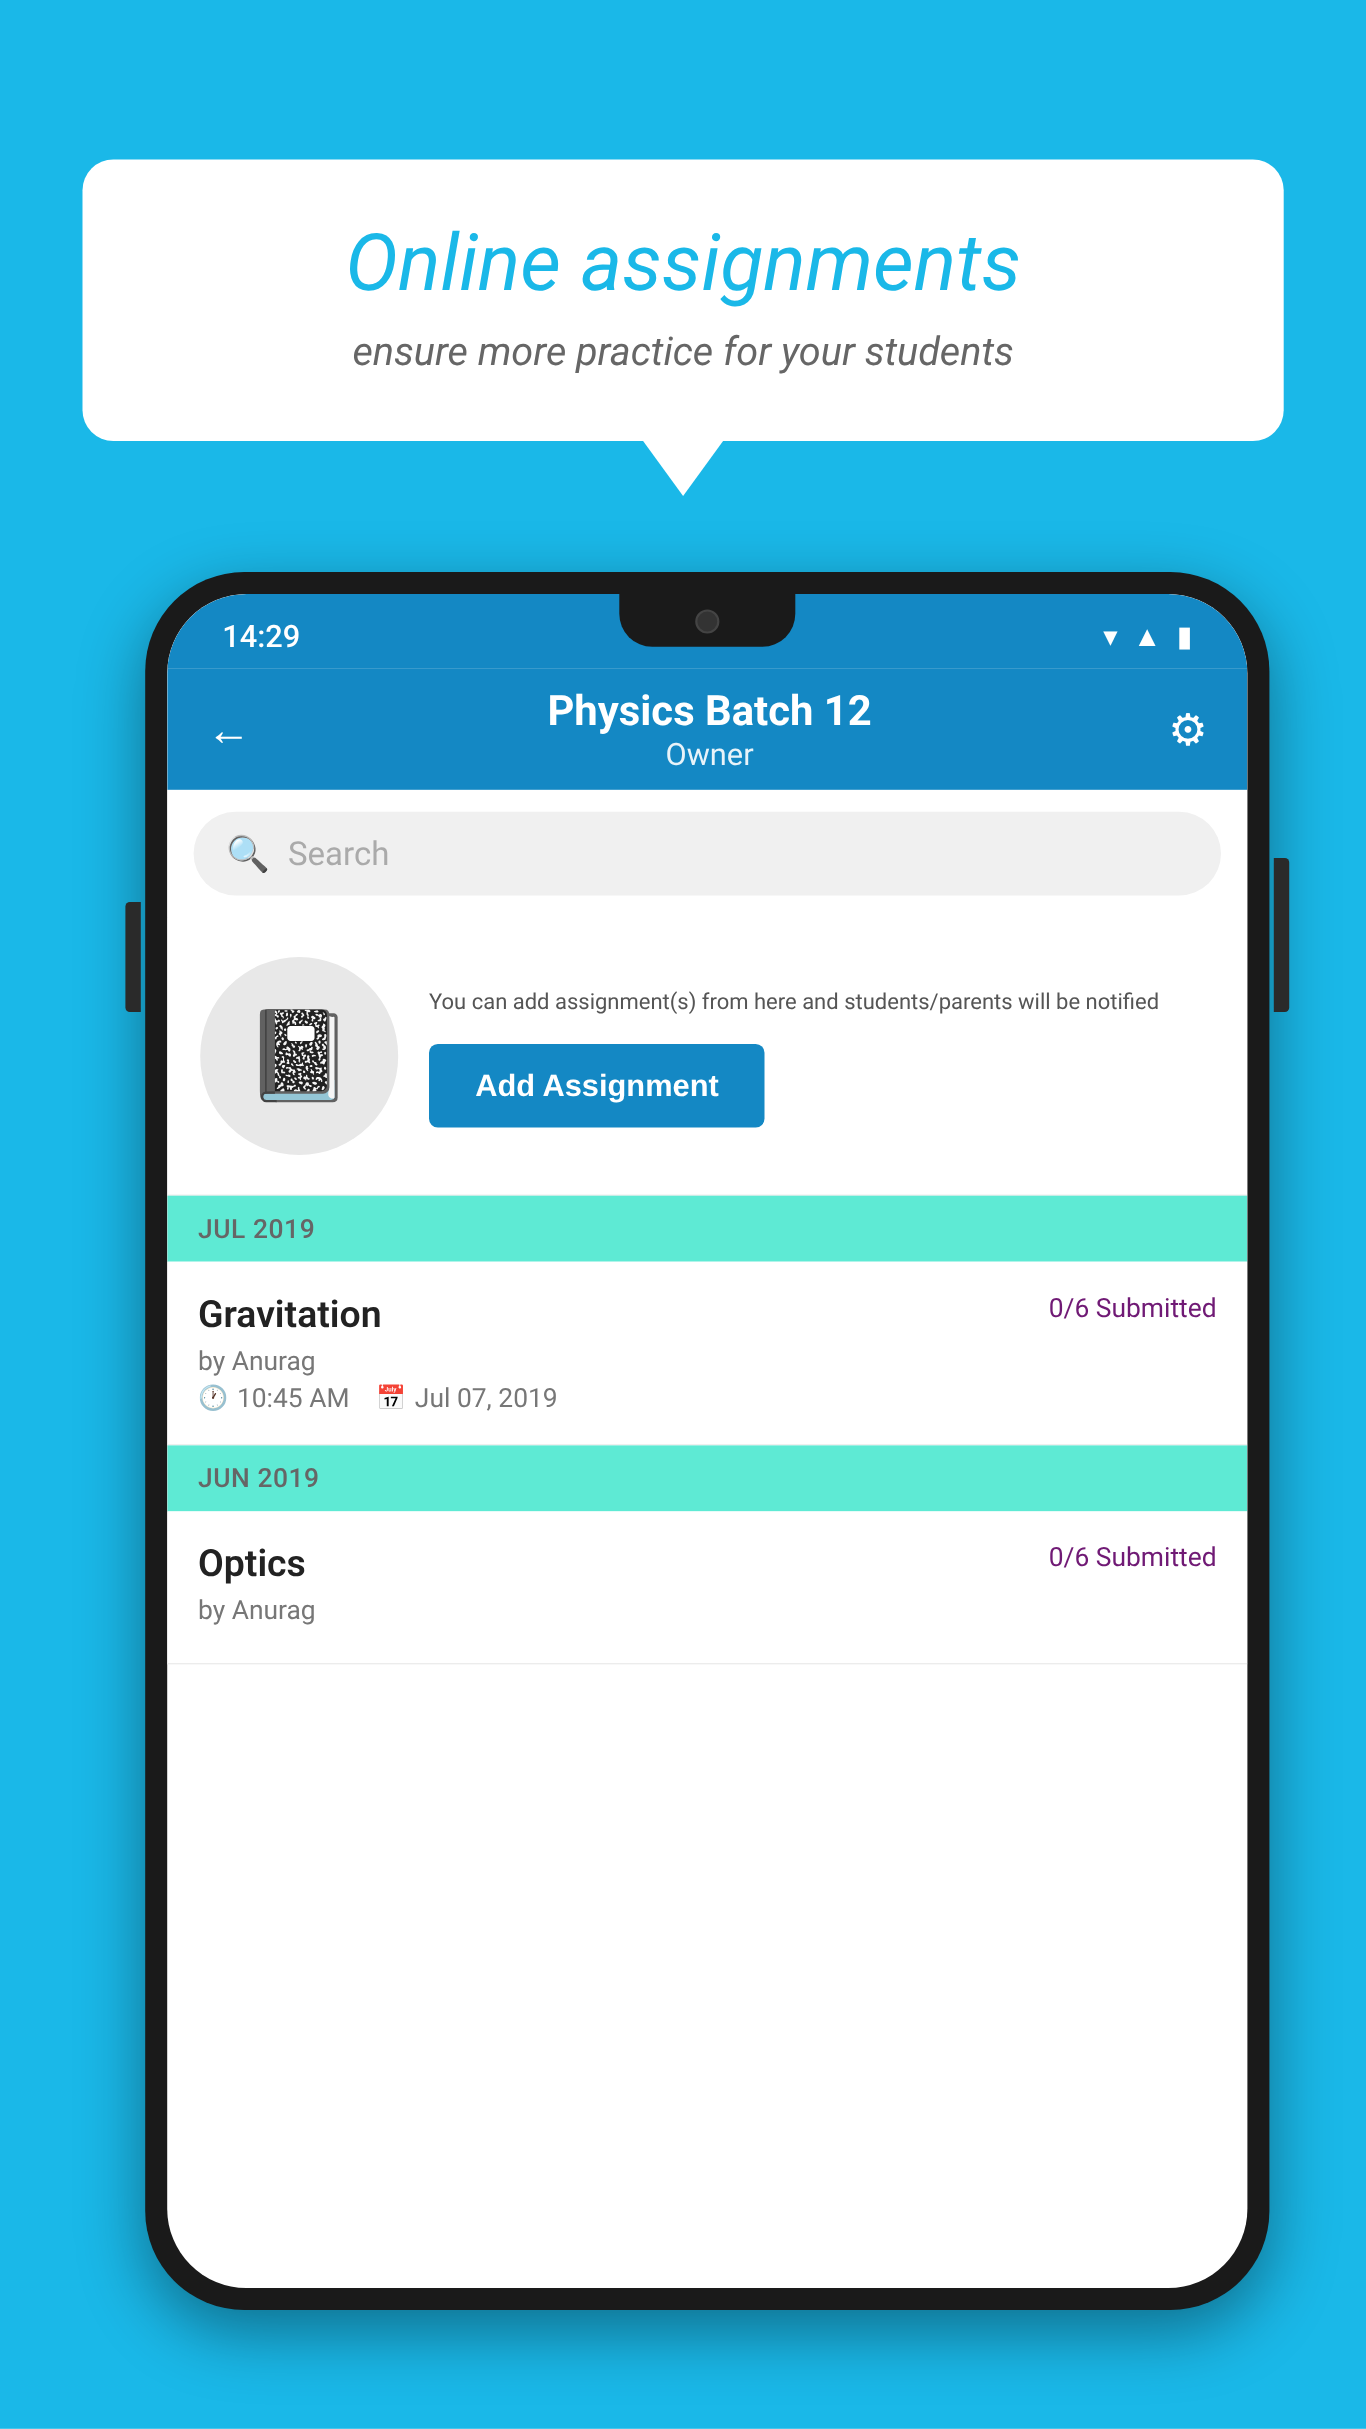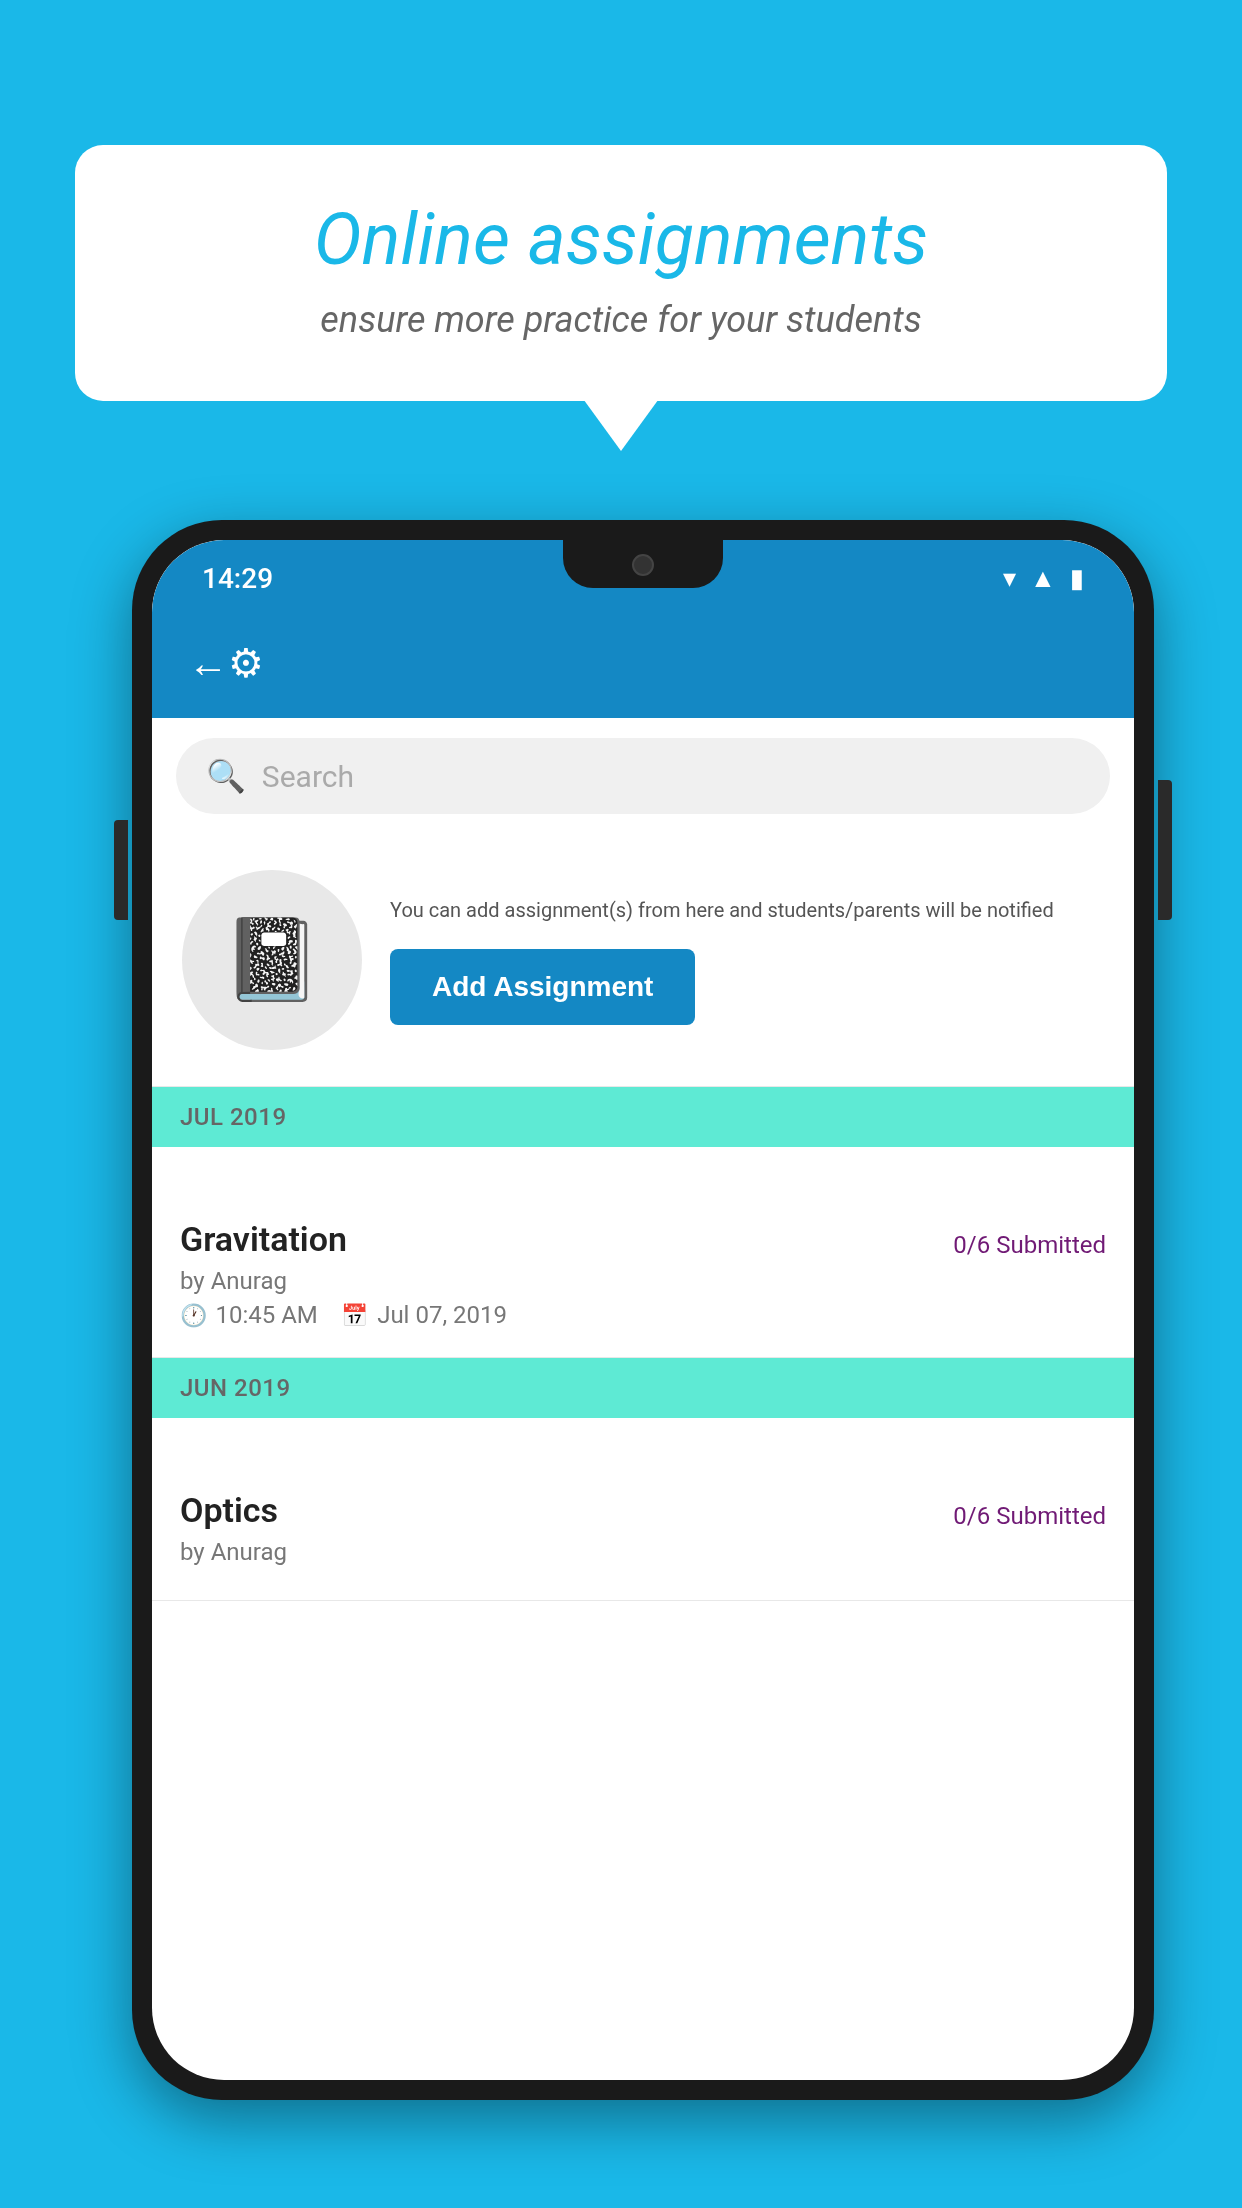--- a/index.html
+++ b/index.html
@@ -294,23 +294,22 @@
 
     
     .assignment-item {
       background: white;
       padding: 28px 28px;
       border-bottom: 1px solid #e8e8e8;
     }
     .assignment-header {
       display: flex;
       justify-content: space-between;
-      align-items: flex-end;
+      align-items: flex-start;
       margin-bottom: 8px;
-      margin-top: 44px;
     }
     .assignment-title {
       font-size: 34px;
       color: #222;
       font-weight: 600;
     }
     .assignment-submitted {
       font-size: 24px;
       color: #701a75;
     }
@@ -371,20 +370,24 @@
           <span class="status-time">14:29</span>
           <div class="status-icons">
             <span class="status-icon">▾</span>
             <span class="status-icon">▲</span>
             <span class="status-icon">▮</span>
           </div>
         </div>
 
         <div class="app-bar">
           <span class="back-arrow">←</span>
+          <div class="app-bar-title-container">
+            <span class="app-bar-title">Physics Batch 12</span>
+            <span class="app-bar-subtitle">Owner</span>
+          </div>
           <span class="settings-icon">⚙</span>
         </div>
 
 
         <div class="search-container">
           <div class="search-bar">
             <span class="search-icon-wrap">🔍</span>
             <span class="search-text">Search</span>
           </div>
         </div>

